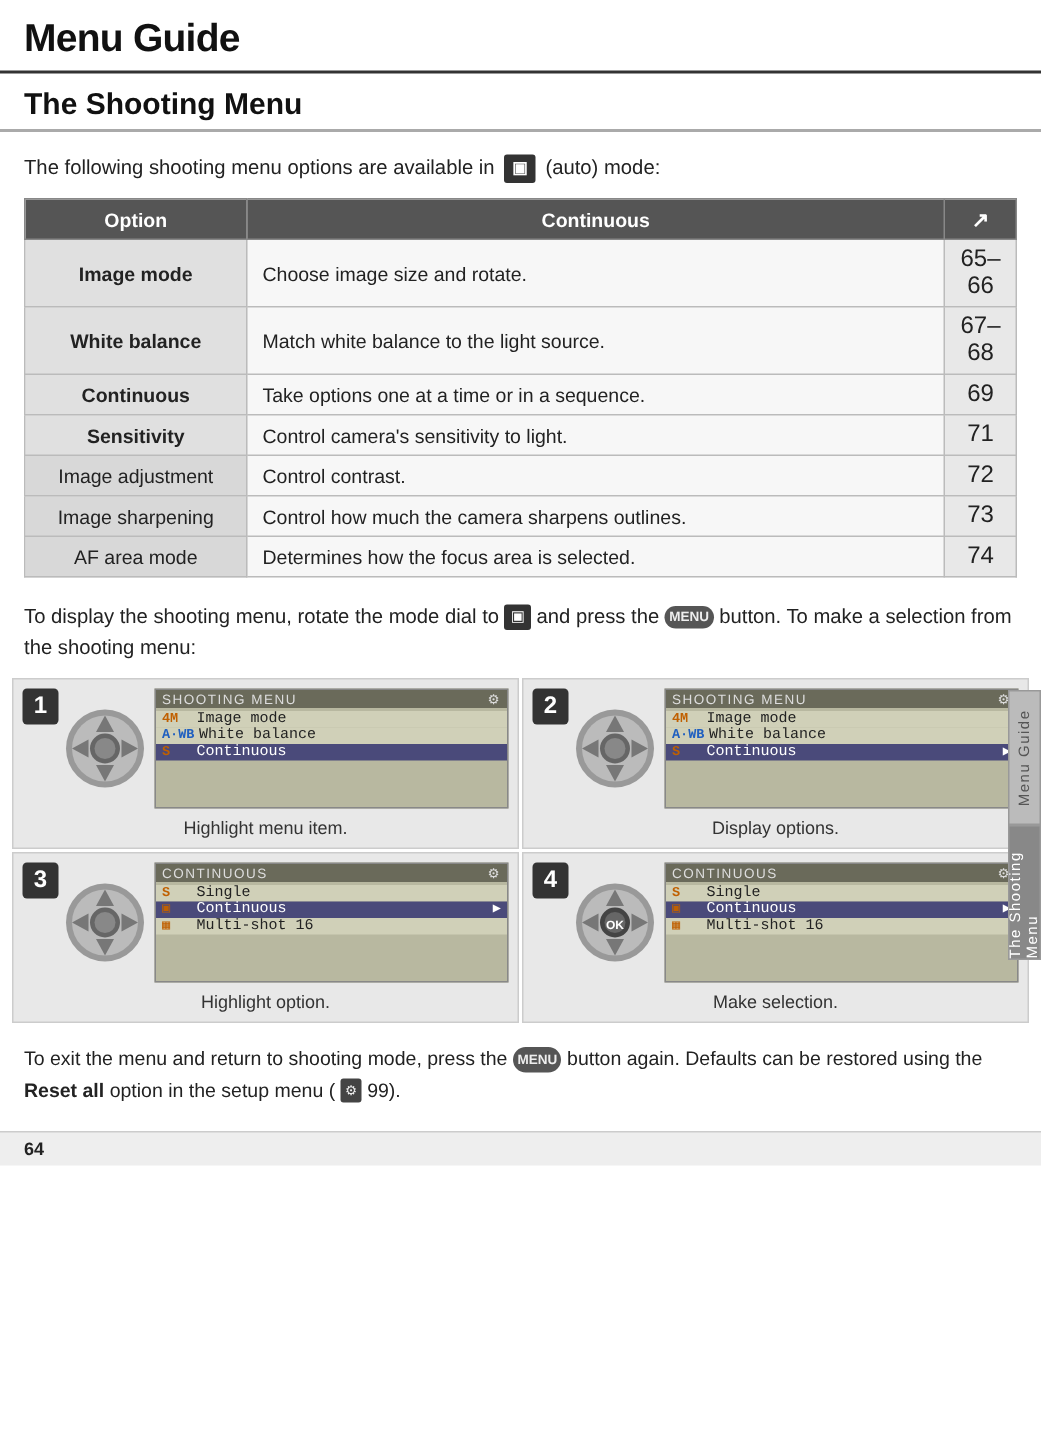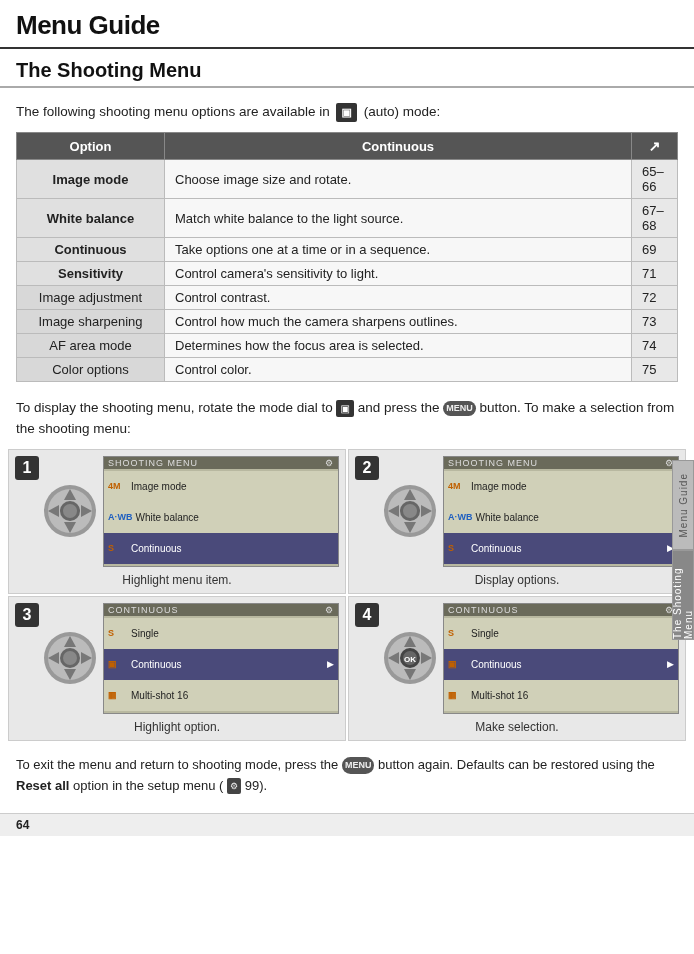--- a/index.html
+++ b/index.html
@@ -74,22 +74,22 @@
       padding: 4px 10px;
       vertical-align: middle;
     }
     .menu-table td.opt-cell {
       background: #e0e0e0;
       font-weight: bold;
       text-align: center;
     }
     .menu-table td.page-cell {
       background: #e8e8e8;
-      text-align: left;
-      font-size: 13px;
+      text-align: center;
+      font-size: 16px;
     }
     .menu-table td.desc-cell {
       background: #f7f7f7;
     }
 
     
     .desc-para {
       padding: 4px 16px 10px 16px;
       font-size: 13.5px;
       line-height: 1.5;
@@ -157,24 +157,25 @@
       color: #ddd;
       font-size: 9px;
       padding: 1px 4px;
       display: flex;
       justify-content: space-between;
       letter-spacing: 1px;
     }
     .cam-menu-row {
       display: flex;
       align-items: center;
-      padding: 10px 4px;
+      padding: 0 4px;
       gap: 4px;
       font-size: 11px;
       color: #111;
+      font-family: Liberation Mono, monospace;
     }
 
     .step-caption {
       font-size: 12px;
       color: #333;
       text-align: center;
       padding-top: 2px;
     }
 
     
@@ -295,25 +296,20 @@
   </tr>
         <tr>
     <td class="opt-cell" style="font-weight:normal;background:#d8d8d8;">Image sharpening</td>
     <td class="desc-cell">Control how much the camera sharpens outlines.</td>
     <td class="page-cell">73</td>
   </tr>
         <tr>
     <td class="opt-cell" style="font-weight:normal;background:#d8d8d8;">AF area mode</td>
     <td class="desc-cell">Determines how the focus area is selected.</td>
     <td class="page-cell">74</td>
-  </tr>
-        <tr>
-    <td class="opt-cell" style="font-weight:normal;background:#d8d8d8;">Color options</td>
-    <td class="desc-cell">Control color.</td>
-    <td class="page-cell">75</td>
   </tr>
       </tbody>
   </table>
 
   <div class="desc-para">
     <span>To display the shooting menu, rotate the mode dial to </span>
     <span style="display:inline-block;background:#333;color:#fff;font-size:10px;padding:1px 4px;border-radius:2px;vertical-align:middle;">▣</span>
     <span> and press the </span>
     <span style="display:inline-block;background:#555;color:#eee;font-size:9px;padding:1px 3px;border-radius:10px;vertical-align:middle;font-weight:bold;">MENU</span>
     <span> button.  To make a selection from the shooting menu:</span>

